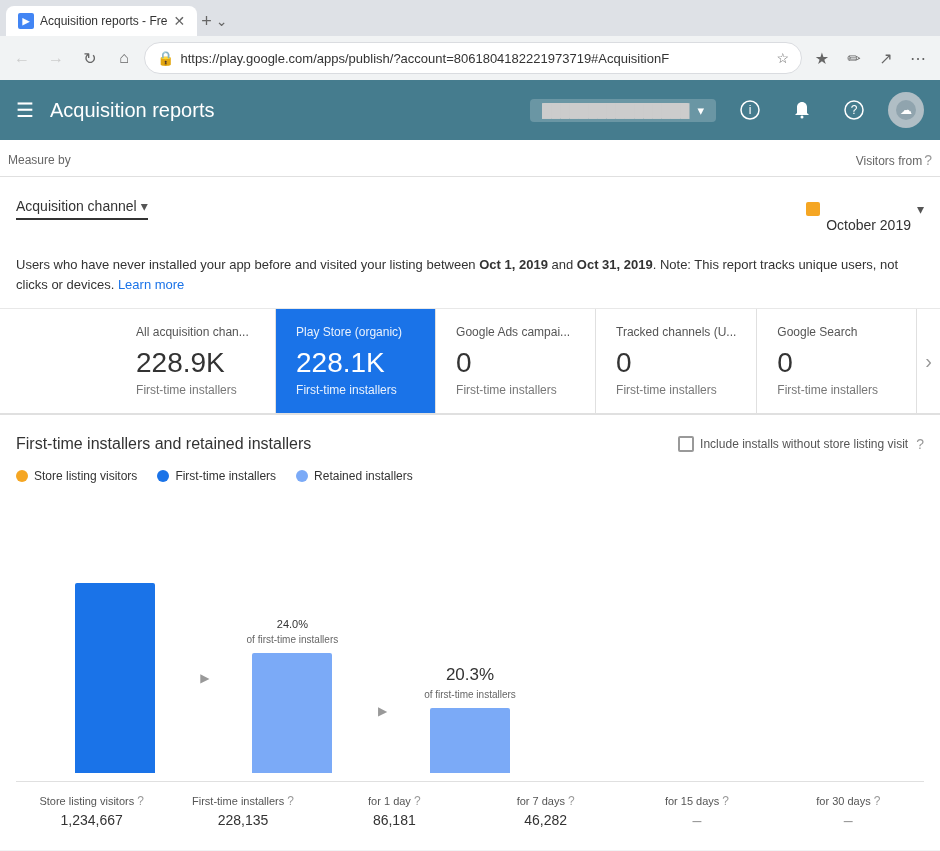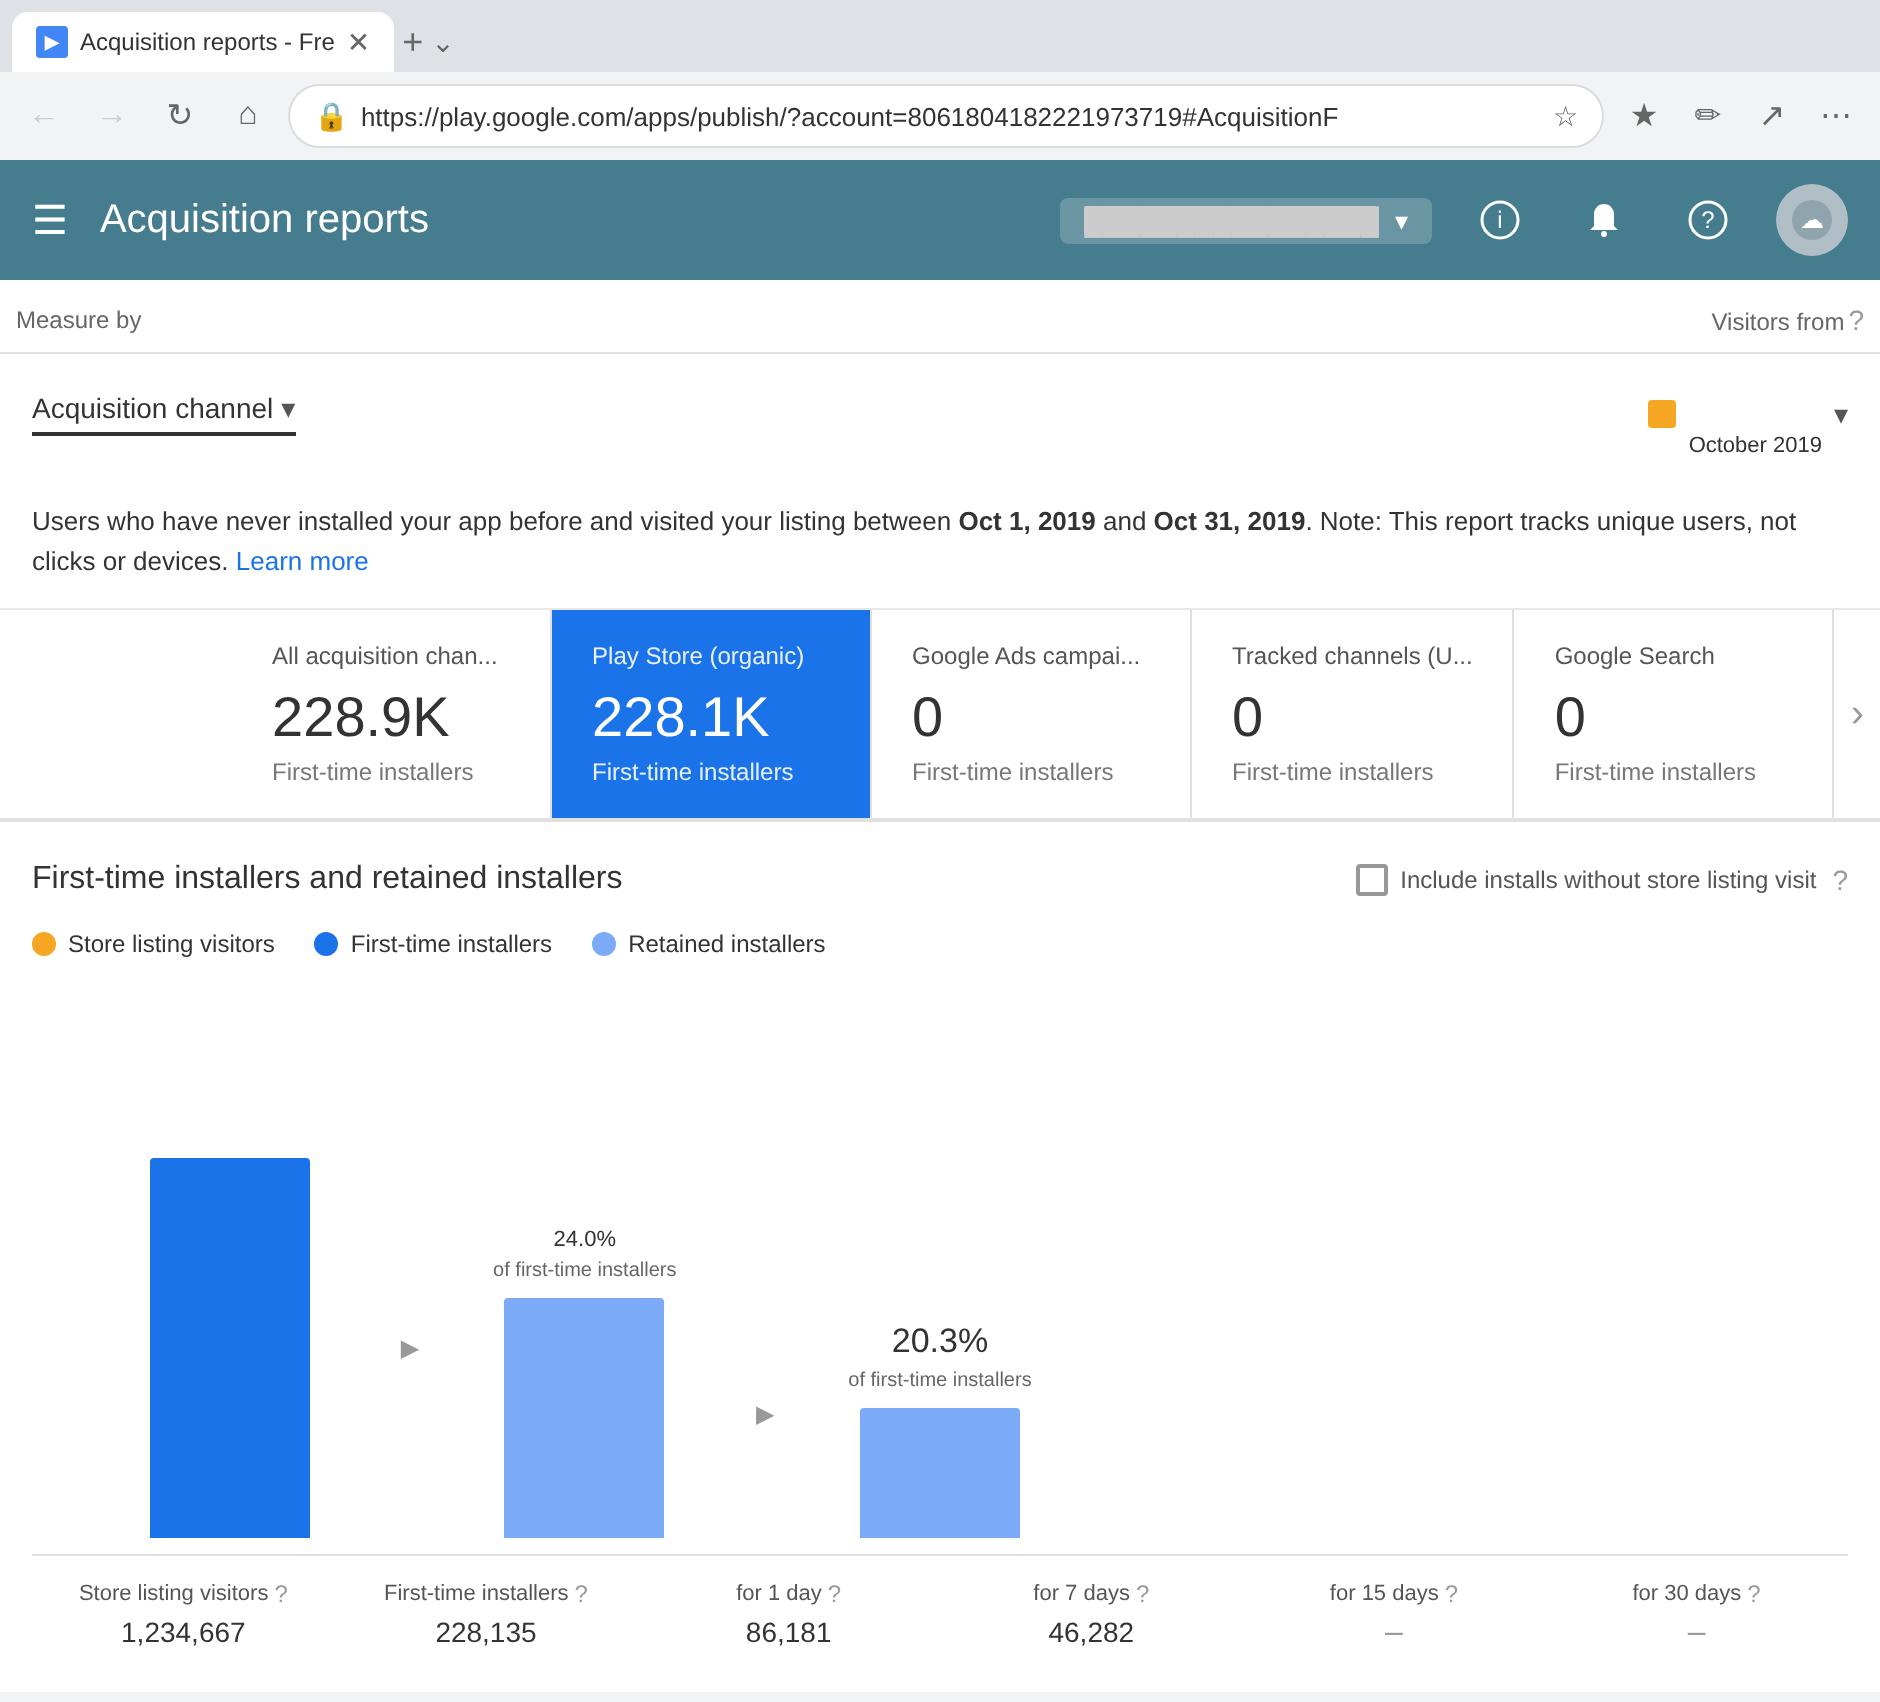--- a/index.html
+++ b/index.html
@@ -40,21 +40,21 @@
     .measure-bar { display: flex; align-items: center; justify-content: space-between; padding: 12px 8px 8px; border-bottom: 1px solid #e0e0e0; }
     .measure-label { font-size: 12px; color: #666; }
     .visitors-from { display: flex; align-items: flex-end; gap: 2px; font-size: 12px; color: #666; margin-left: 13px; }
     .question-icon { color: #999; font-size: 14px; cursor: pointer; }
 
     .filter-bar { display: flex; align-items: center; justify-content: space-between; padding: 8px 16px 12px; }
     .channel-select { display: flex; align-items: center; gap: 4px; cursor: pointer; border-bottom: 2px solid #333; padding-bottom: 4px; }
     .channel-select-text { font-size: 14px; color: #333; }
     .date-select { display: flex; align-items: center; gap: 6px; cursor: pointer; }
     .date-color { width: 14px; height: 14px; background: #f5a623; border-radius: 2px; }
-    .date-text { font-size: 11px; color: #333; margin-top: 32px; }
+    .date-text { font-size: 14px; color: #333; margin-top: 32px; }
     .dropdown-arrow { font-size: 14px; color: #555; }
 
     
     .info-text { padding: 10px 16px 14px; font-size: 13px; color: #333; line-height: 1.5; border-bottom: 1px solid #e8e8e8; }
     .info-text strong { font-weight: 700; }
     .info-text a { color: #1a73e8; text-decoration: none; }
 
     
     .cards-section { background: #fff; padding: 0; border-bottom: 2px solid #e0e0e0; }
     .cards-row { display: flex; overflow: hidden; justify-content: flex-end; }

